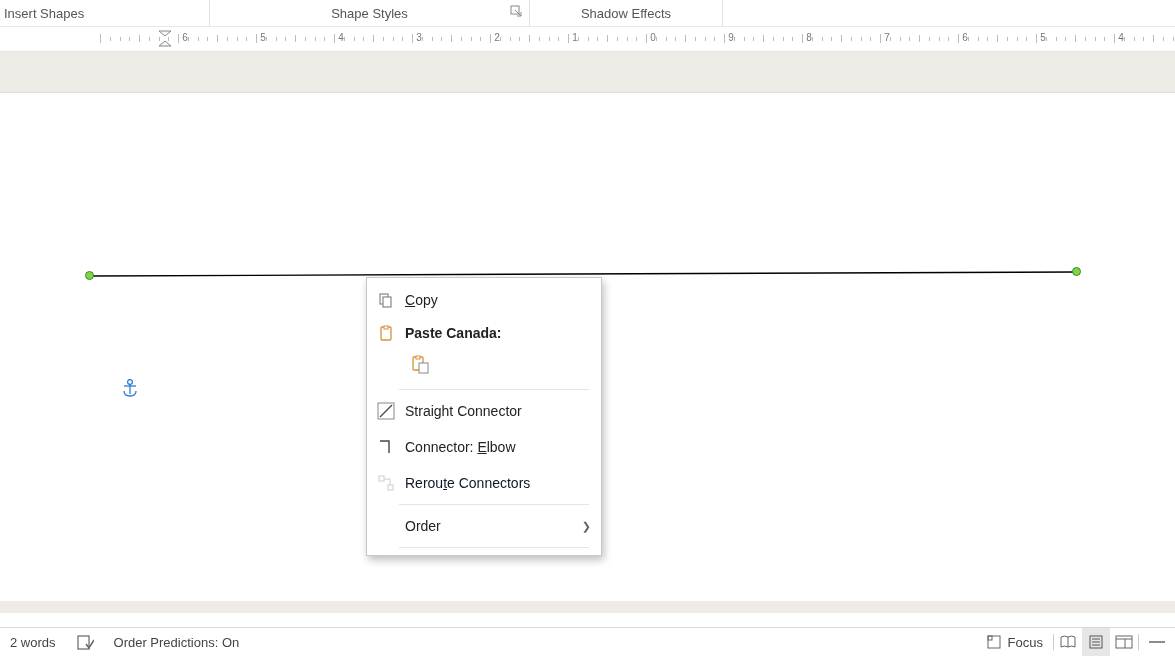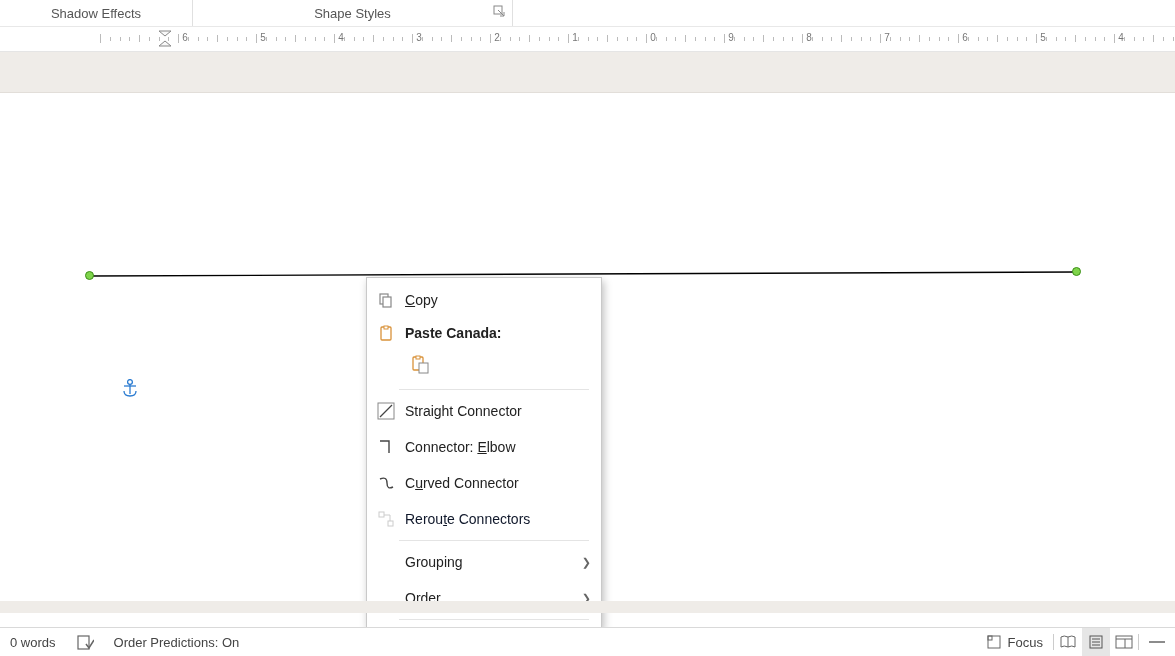--- a/index.html
+++ b/index.html
@@ -36,31 +36,34 @@
 .sb-spacer{flex:1}
 .sb-btn{width:28px;height:28px;display:flex;align-items:center;justify-content:center;color:#555}
 .sb-btn.active{background:#e6e6e6}
 .und{text-decoration:underline}
 svg{display:block}
 </style>
 </head>
 <body>
 
 <div class="ribbon-groups">
-  <div class="ribbon-group" style="width:193px">
-    <span>Shadow Effects</span>
+  <div class="ribbon-group" style="width:210px;justify-content:flex-start;padding-left:4px">
+    <span>Insert Shapes</span>
   </div>
   <div class="ribbon-group" style="width:320px">
     <span>Shape Styles</span>
     <span class="dlg-launch">
       <svg viewBox="0 0 13 13">
           <rect x="1" y="1" width="8" height="8" fill="none" stroke="#888"></rect>
           <path d="M5 5 L11 11 M7 11 H11 V7" fill="none" stroke="#888"></path>
         </svg>
     </span>
+  </div>
+  <div class="ribbon-group" style="width:193px">
+    <span>Shadow Effects</span>
   </div>
 </div>
 
 <div class="ruler">
   <svg class="indent-marker" width="16" height="22">
     <path d="M2 4 L8 9 L14 4 Z" fill="#f8f8f8" stroke="#888"></path>
     <path d="M2 19 L8 14 L14 19 Z" fill="#f8f8f8" stroke="#888"></path>
   </svg>
   <span class="num" style="left:185px">6</span>
   <span class="num" style="left:263px">5</span>
@@ -272,59 +275,46 @@
       <span class="cm-label">Straight Connector</span>
     </div>
     <div class="cm-row">
       <span class="cm-icon">
         <svg width="18" height="18">
             <path d="M3 3 H12 V15" fill="none" stroke="#444" stroke-width="1.4"></path>
           </svg>
       </span>
       <span class="cm-label">Connector: <span class="und">E</span>lbow</span>
     </div>
-    <div class="cm-row">
-      <span class="cm-icon">
-        <svg width="18" height="18">
-            <path d="M3 5 Q10 2 10 9 Q10 16 16 13" fill="none" stroke="#444" stroke-width="1.4"></path>
-          </svg>
-      </span>
-      <span class="cm-label">C<span class="und">u</span>rved Connector</span>
-    </div>
     <div class="cm-row disabled">
       <span class="cm-icon">
         <svg width="18" height="18">
             <rect x="2" y="2" width="5" height="5" fill="none" stroke="#ccc"></rect>
             <rect x="11" y="11" width="5" height="5" fill="none" stroke="#ccc"></rect>
             <path d="M7 5 H13 V11" fill="none" stroke="#ccc"></path>
           </svg>
       </span>
       <span class="cm-label">Rerou<span class="und">t</span>e Connectors</span>
     </div>
     <div class="cm-sep"></div>
     <div class="cm-row">
       <span class="cm-icon"></span>
-      <span class="cm-label">Grouping</span>
-      <span class="cm-arrow">❯</span>
-    </div>
-    <div class="cm-row">
-      <span class="cm-icon"></span>
       <span class="cm-label">Order</span>
       <span class="cm-arrow">❯</span>
     </div>
     <div class="cm-sep"></div>
 
   </div>
 
   <div class="canvas-bottom"></div>
 </div>
 
 <div class="statusbar">
   <div class="sb-item">
-      <span>0 words</span>
+      <span>2 words</span>
     </div>
   <div class="sb-item">
     <svg width="18" height="18">
         <rect x="2" y="3" width="11" height="13" fill="none" stroke="#666" stroke-width="1.2"></rect>
         <path d="M10 11 L13 15 L18 7" fill="none" stroke="#666" stroke-width="1.5"></path>
       </svg>
   </div>
   <div class="sb-item">
       <span>Order Predictions: On</span>
     </div>

